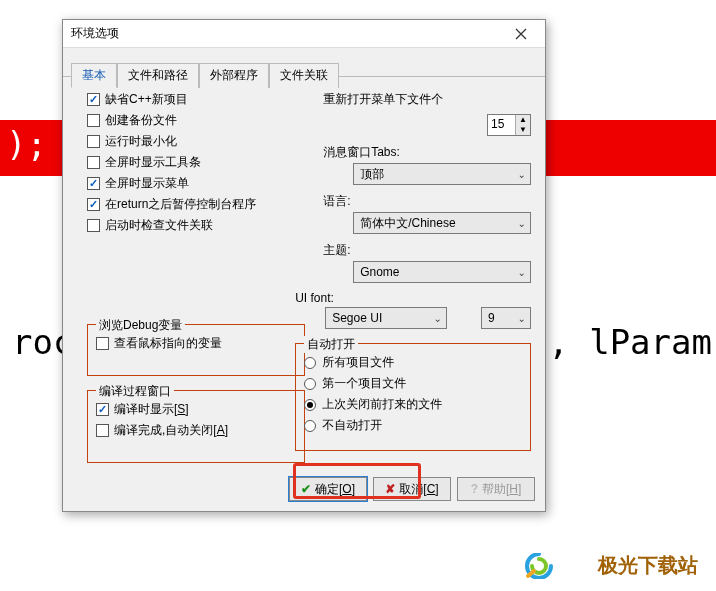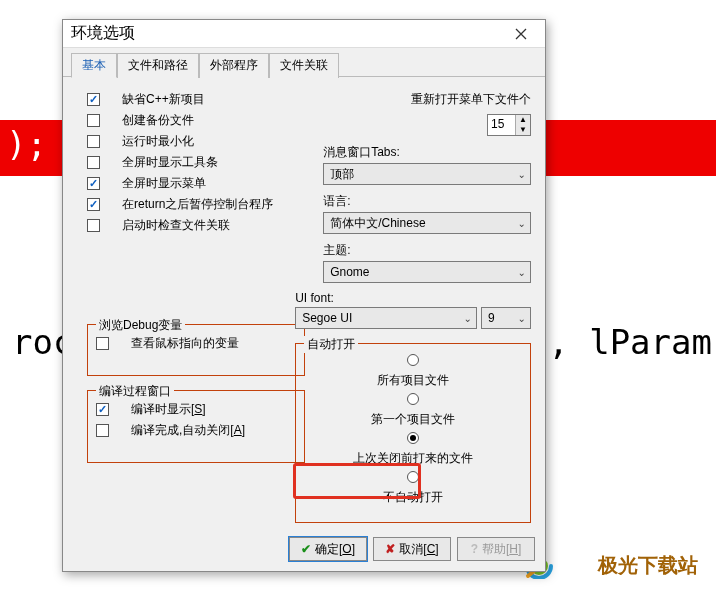--- a/index.html
+++ b/index.html
@@ -53,60 +53,60 @@
     box-shadow: 2px 3px 10px rgba(0,0,0,0.35);
   }
   .titlebar {
     height: 28px;
     background: #fff;
     border-bottom: 1px solid #ddd;
     display: flex;
     align-items: center;
     padding: 0 4px 0 8px;
   }
-  .titlebar-title { flex:1; font-size: 16px; }
+  .titlebar-title { flex:1; font-size: 12px; }
   .close-btn {
     width: 40px; height: 22px;
     display: flex; align-items: center; justify-content: center;
     font-size: 16px;
   }
   .tabs {
     display: flex;
     padding: 4px 8px 0 8px;
     gap: 0;
     border-bottom: 1px solid #bbb;
     background: #f0f0f0;
   }
   .tab {
     padding: 3px 10px;
     border: 1px solid #bbb;
     border-bottom: none;
     background: #f0f0f0;
     margin-right: 0;
     margin-bottom: -1px;
     position: relative;
-    top: 1px;
+    top: 11px;
     font-size: 12px;
   }
   .tab.active {
     background: #f0f0f0;
     border-bottom: 1px solid #f0f0f0;
     color: #1a5fb4;
   }
   .body {
     display: flex;
     padding: 14px 14px 8px 24px;
     gap: 18px;
     background: #f0f0f0;
   }
   .col { flex: 1; }
   .col-left { flex: 1.05; }
   .col-right { flex: 1; position: relative; }
 
-  .chk-row { display:flex; align-items:center; margin-bottom: 4px; gap: 22px; }
+  .chk-row { display:flex; align-items:center; margin-bottom: 4px; gap: 5px; }
   .chk-box {
     width: 13px; height: 13px;
     border: 1px solid #555;
     background: #fff;
     display: inline-flex; align-items:center; justify-content:center;
     font-size: 11px; line-height: 1;
   }
   .chk-box.checked::after {
     content: "✓";
     color: #1060c0;
@@ -130,36 +130,37 @@
   .label { font-size: 12px; margin-bottom: 2px; }
   .field-row { display:flex; align-items:center; gap:4px; margin-bottom: 8px; }
   .select {
     flex: 1;
     height: 22px;
     border: 1px solid #7a7a7a;
     background: #e8e8e8;
     display: flex; align-items:center; justify-content:space-between;
     padding: 0 4px 0 6px;
     font-size: 12px;
+    margin-left: 30px;
   }
   .select .chev { font-size: 10px; color: #444; }
   .spinner {
     width: 44px; height: 22px;
     border: 1px solid #7a7a7a;
     background: #fff;
     display: flex; align-items:stretch;
   }
   .spinner .val { flex:1; padding: 2px 3px; font-size:12px;border-radius:7px; }
   .spinner .arrows {
     width: 15px; display:flex; flex-direction:column;
     border-left: 1px solid #aaa;
   }
   .spinner .arrows div { flex:1; font-size:8px; text-align:center; line-height:9px; background:#e8e8e8; }
 
-  .radio-row { display:flex; align-items:center; gap:6px; margin-bottom: 4px; flex-direction: column; }
+  .radio-row { display:flex; align-items:center; gap:6px; margin-bottom: 4px; }
   .radio {
     width: 12px; height: 12px;
     border: 1px solid #555;
     border-radius: 50%;
     display:inline-flex; align-items:center; justify-content:center;
     background:#fff;
   }
   .radio.sel::after {
     content:""; width:6px; height:6px; border-radius:50%; background:#000;
   }
@@ -187,21 +188,21 @@
     font-size: 12px;
     padding: 0 8px;
   }
   .btn.ok { box-shadow: 0 0 0 1px #2a7fd4; }
   .btn.disabled { color: #999; }
   .btn .ico-ok { color: #1a8f1a; font-weight:bold; }
   .btn .ico-x { color: #c02020; font-weight:bold; }
   .btn .ico-q { color: #bbb; font-weight:bold; }
   .u { text-decoration: underline; }
 
-  .right-label-inline { display:flex; justify-content:flex-end; align-items:flex-end; margin-bottom:4px;}
+  .right-label-inline { display:flex; justify-content:flex-start; align-items:flex-end; margin-bottom:4px;}
 </style>
 </head>
 <body>
 
 <div class="bg-red"><span>);</span></div>
 <div class="bg-code">
   <span class="left">roc </span>
   <span class="right">, lParam</span>
 </div>
 

